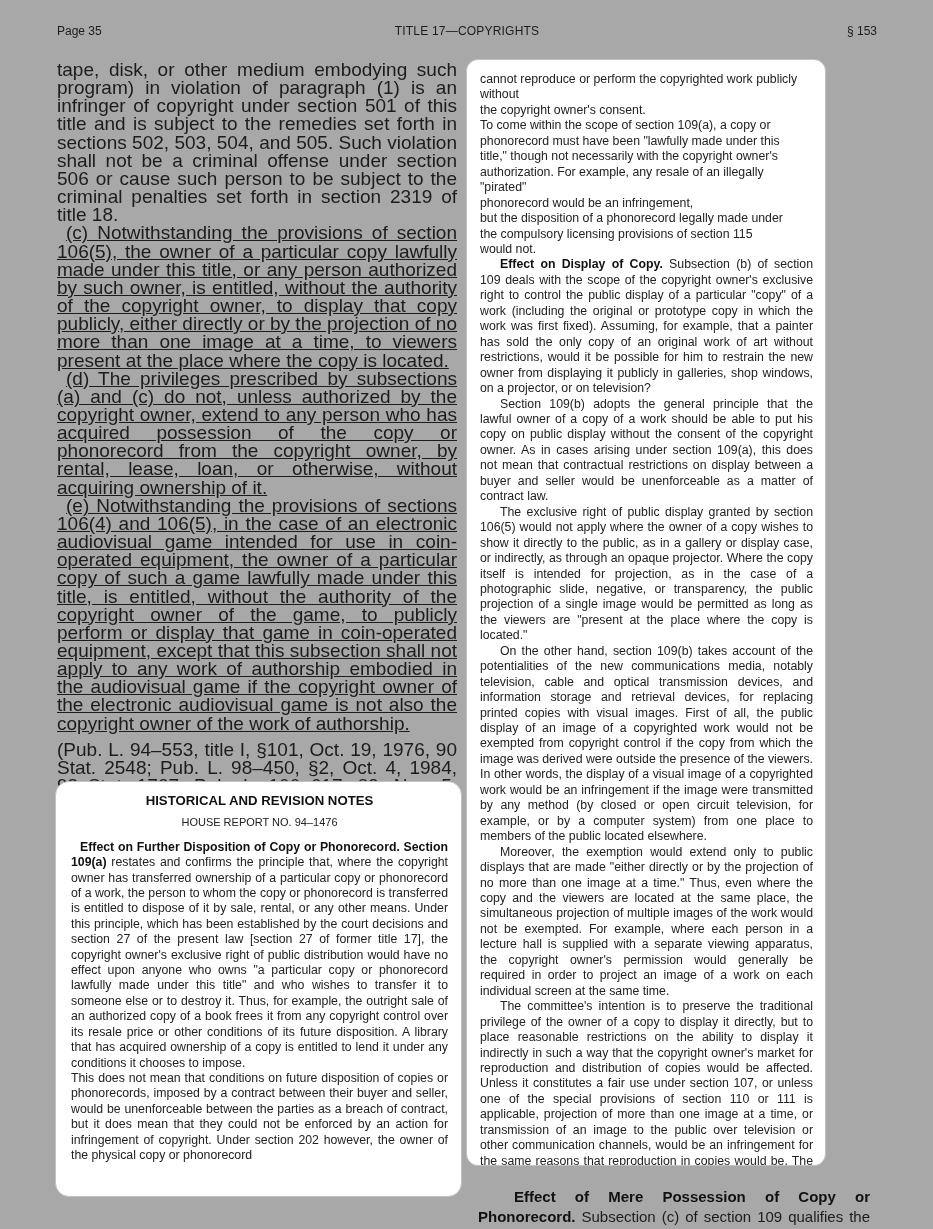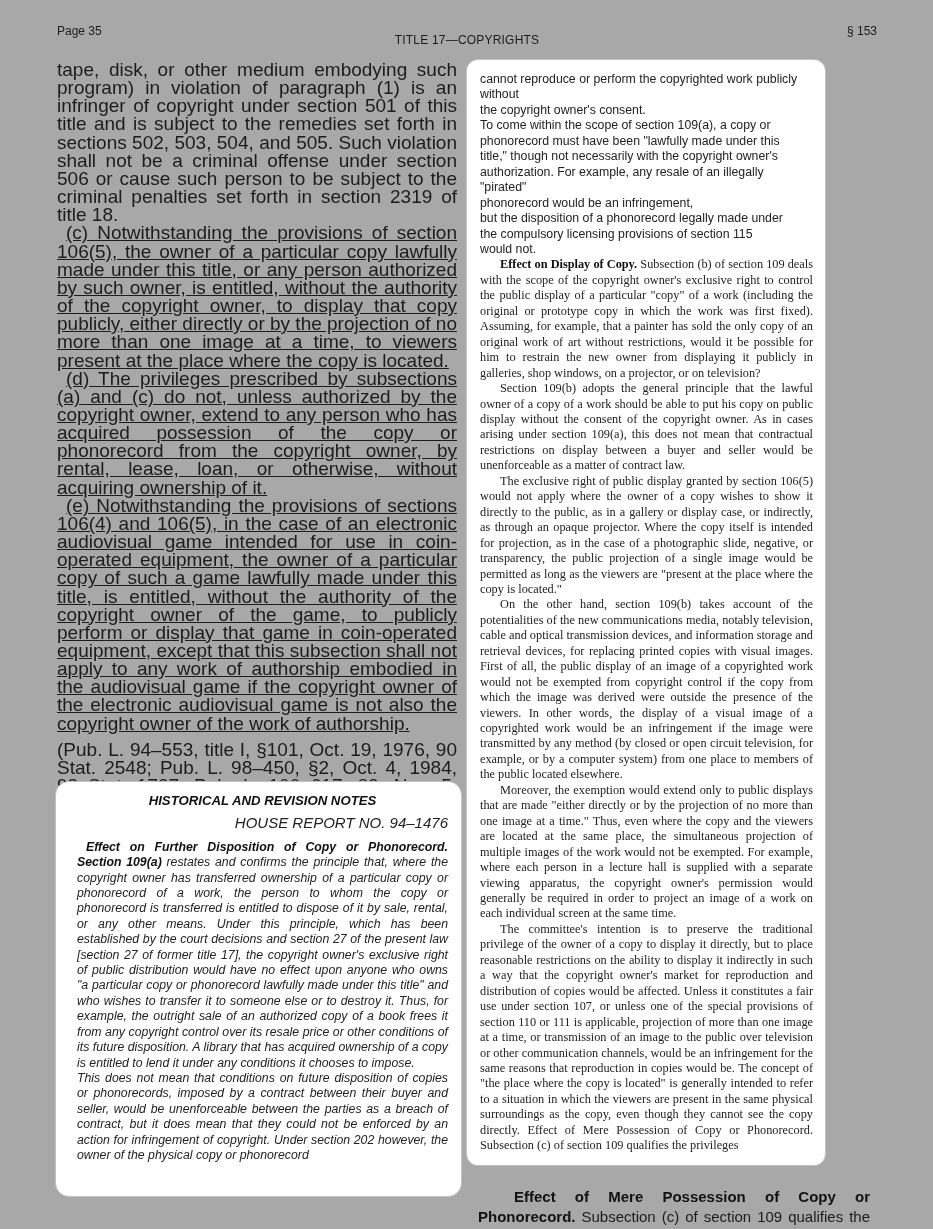--- a/index.html
+++ b/index.html
@@ -12,21 +12,21 @@
     color: #1c1c1c;
     overflow: hidden;
   }
   
   .header {
     position: absolute;
     top: 24px; left: 57px; right: 56px; height: 18px;
     font-size: 12px;
   }
   .header-left  { position: absolute; left: 0; top: 0; }
-  .header-center{ position: absolute; left: 0; right: 0; top: 9px; text-align: center; letter-spacing: .2px; }
+  .header-center{ position: absolute; left: 0; right: 0; top: 0; text-align: center; letter-spacing: .2px; }
   .header-right { position: absolute; right: 0; top: 0; }
   
   .left-col {
     position: absolute;
     left: 57px; top: 61px; width: 400px;
     font-size: 19px; line-height: 18.15px;
     text-align: justify;
   }
   .left-col p { margin: 0; }
   .left-col p.ind { text-indent: 9px; text-decoration: underline; }
@@ -35,51 +35,50 @@
   .panel {
     background: #ffffff;
     border: 1px solid #c2c2c2;
     box-sizing: border-box;
     color: #222222;
   }
   .notes-box {
     position: absolute;
     left: 55px; top: 781px; width: 407px; height: 416px;
     border-radius: 14px;
-    padding: 11px 13px 12px 21px;
+    padding: 11px 13px 12px 15px;
     font-size: 12.3px; line-height: 15.4px;
     text-align: justify;
     overflow: hidden;
-    font-style: italic;
   }
   .notes-heading {
     margin: 0 0 7px 0;
     font-size: 13.2px; font-weight: bold;
     text-align: center; color: #111;
   }
   .notes-subheading {
     margin: 0 0 9px 0;
-    font-size: 15px; font-weight: normal;
-    text-align: right; color: #222;
+    font-size: 11px; font-weight: normal;
+    text-align: center; color: #222;
   }
   .notes-box p { margin: 0; }
   .notes-box p.ind { text-indent: 9px; }
   .bold-lead { font-weight: bold; color: #111; }
   
   .right-box {
     position: absolute;
     left: 466px; top: 59px; width: 360px; height: 1107px;
     border-radius: 12px;
     padding: 12px 12px 12px 13px;
     font-size: 12.3px; line-height: 15.45px;
     overflow: hidden;
   }
   .right-box p { margin: 0; }
   .right-box .intro { white-space: pre-line; text-align: left; }
-  .right-box .jp { text-align: justify; text-indent: 20px; font-family: Liberation Serif, serif; }
+  .right-box .jp { text-align: justify; text-indent: 20px; }
   
   .footer-para {
     position: absolute;
     left: 478px; top: 1172px; width: 392px;
     font-size: 15px; line-height: 20px;
     text-align: justify; text-indent: 36px;
     color: #1c1c1c;
   }
 </style>
 </head>

